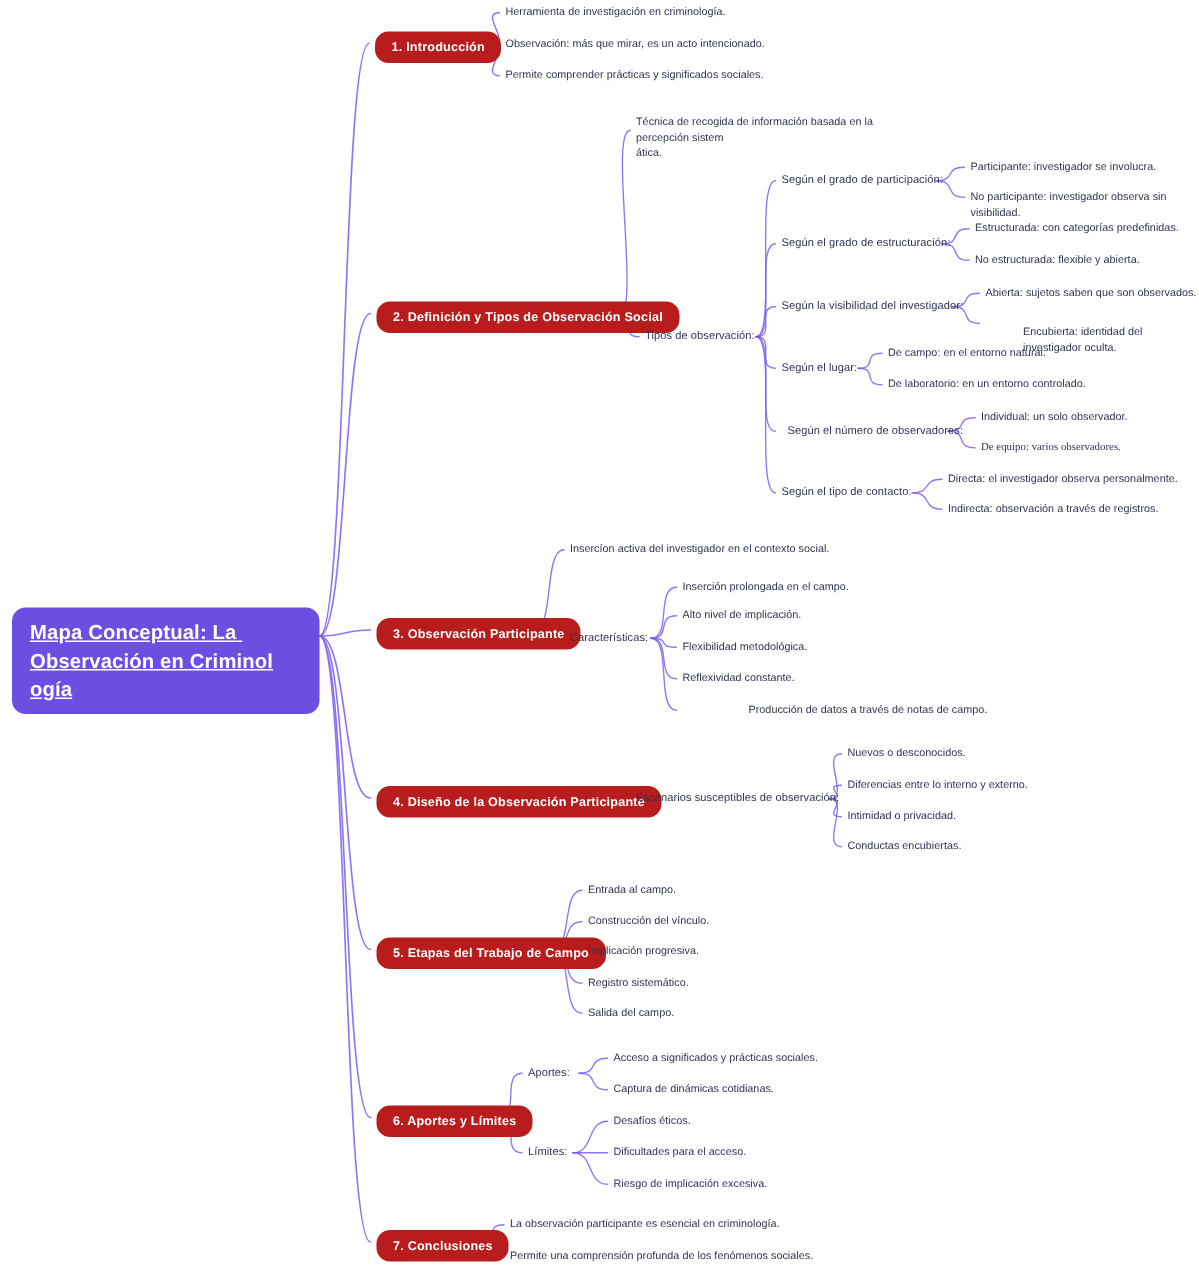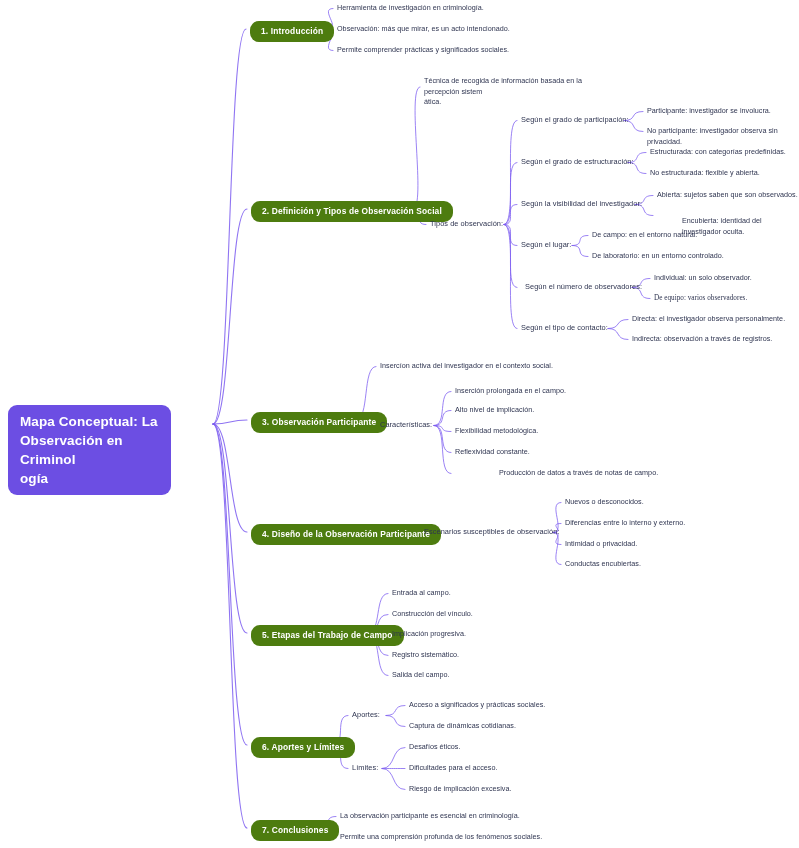--- a/index.html
+++ b/index.html
@@ -38,21 +38,21 @@
     color: #ffffff;
     font-size: 13.5px;
     font-weight: bold;
     line-height: 19px;
     border-radius: 9px;
     padding: 7px 11px 7px 12px;
     letter-spacing: .1px;
   }
   
   .node.pill {
-    background: #4d7c0f;
+    background: #b91c1c;
     color: #ffffff;
     font-size: 8.4px;
     font-weight: bold;
     line-height: 11px;
     border-radius: 9px;
     padding: 5px 11px 5px 11px;
     letter-spacing: .15px;
     white-space: nowrap;
   }
   
@@ -133,33 +133,33 @@
       <path d="M 386 715.5 C 400 715.5, 391 726.5, 405 726.5" fill="none" stroke="#7b5cf0" stroke-width="0.9" stroke-linecap="round" opacity="0.85"></path>
       <path d="M 333 745 C 347 745, 334 768.5, 348 768.5" fill="none" stroke="#7b5cf0" stroke-width="0.9" stroke-linecap="round" opacity="0.85"></path>
       <path d="M 382 768.5 C 396 768.5, 391 747.5, 405 747.5" fill="none" stroke="#7b5cf0" stroke-width="0.9" stroke-linecap="round" opacity="0.85"></path>
       <path d="M 382 768.5 C 396 768.5, 391 768.5, 405 768.5" fill="none" stroke="#7b5cf0" stroke-width="0.9" stroke-linecap="round" opacity="0.85"></path>
       <path d="M 382 768.5 C 396 768.5, 391 789.5, 405 789.5" fill="none" stroke="#7b5cf0" stroke-width="0.9" stroke-linecap="round" opacity="0.85"></path>
       <path d="M 213 424 C 231.7 424, 228.3 828, 247 828" fill="none" stroke="#7b5cf0" stroke-width="1.1" stroke-linecap="round" opacity="0.85"></path>
       <path d="M 320 828 C 334 828, 322 816.5, 336 816.5" fill="none" stroke="#7b5cf0" stroke-width="0.9" stroke-linecap="round" opacity="0.85"></path>
       <path d="M 320 828 C 334 828, 322 837.5, 336 837.5" fill="none" stroke="#7b5cf0" stroke-width="0.9" stroke-linecap="round" opacity="0.85"></path>
     </svg>
   <div id="nodes">
-      <div class="node root" style="left: 8px; top: 405px; width: 163px;">Mapa Conceptual: La Observación en Criminol
+      <div class="node root" style="left: 8px; top: 405px; width: 205px; text-decoration: underline;">Mapa Conceptual: La Observación en Criminol
 ogía</div>
       <div class="node pill" style="left: 250px; top: 21px;">1. Introducción</div>
       <div class="node leaf" style="left: 337px; top: 3px;">Herramienta de investigación en criminología.</div>
       <div class="node leaf" style="left: 337px; top: 24px;">Observación: más que mirar, es un acto intencionado.</div>
       <div class="node leaf" style="left: 337px; top: 45px;">Permite comprender prácticas y significados sociales.</div>
       <div class="node pill" style="left: 251px; top: 201px;">2. Definición y Tipos de Observación Social</div>
       <div class="node leaf wrap" style="left: 424px; top: 76px; width: 190px;">Técnica de recogida de información basada en la percepción sistem
 ática.</div>
       <div class="node group" style="left: 430px; top: 219px;">Tipos de observación:</div>
       <div class="node group" style="left: 521px; top: 115px;">Según el grado de participación:</div>
       <div class="node leaf" style="left: 647px; top: 106px;">Participante: investigador se involucra.</div>
-      <div class="node leaf" style="left: 647px; top: 126px;">No participante: investigador observa sin privacidad.</div>
+      <div class="node leaf" style="left: 647px; top: 126px;">No participante: investigador observa sin visibilidad.</div>
       <div class="node group" style="left: 521px; top: 157px;">Según el grado de estructuración:</div>
       <div class="node leaf" style="left: 650px; top: 147px;">Estructurada: con categorías predefinidas.</div>
       <div class="node leaf" style="left: 650px; top: 168px;">No estructurada: flexible y abierta.</div>
       <div class="node group" style="left: 521px; top: 199px;">Según la visibilidad del investigador:</div>
       <div class="node leaf" style="left: 657px; top: 190px;">Abierta: sujetos saben que son observados.</div>
       <div class="node leaf" style="left: 657px; top: 216px; margin-left: 25px;">Encubierta: identidad del investigador oculta.</div>
       <div class="node group" style="left: 521px; top: 240px;">Según el lugar:</div>
       <div class="node leaf" style="left: 592px; top: 230px;">De campo: en el entorno natural.</div>
       <div class="node leaf" style="left: 592px; top: 251px;">De laboratorio: en un entorno controlado.</div>
       <div class="node group" style="left: 525px; top: 282px;">Según el número de observadores:</div>

